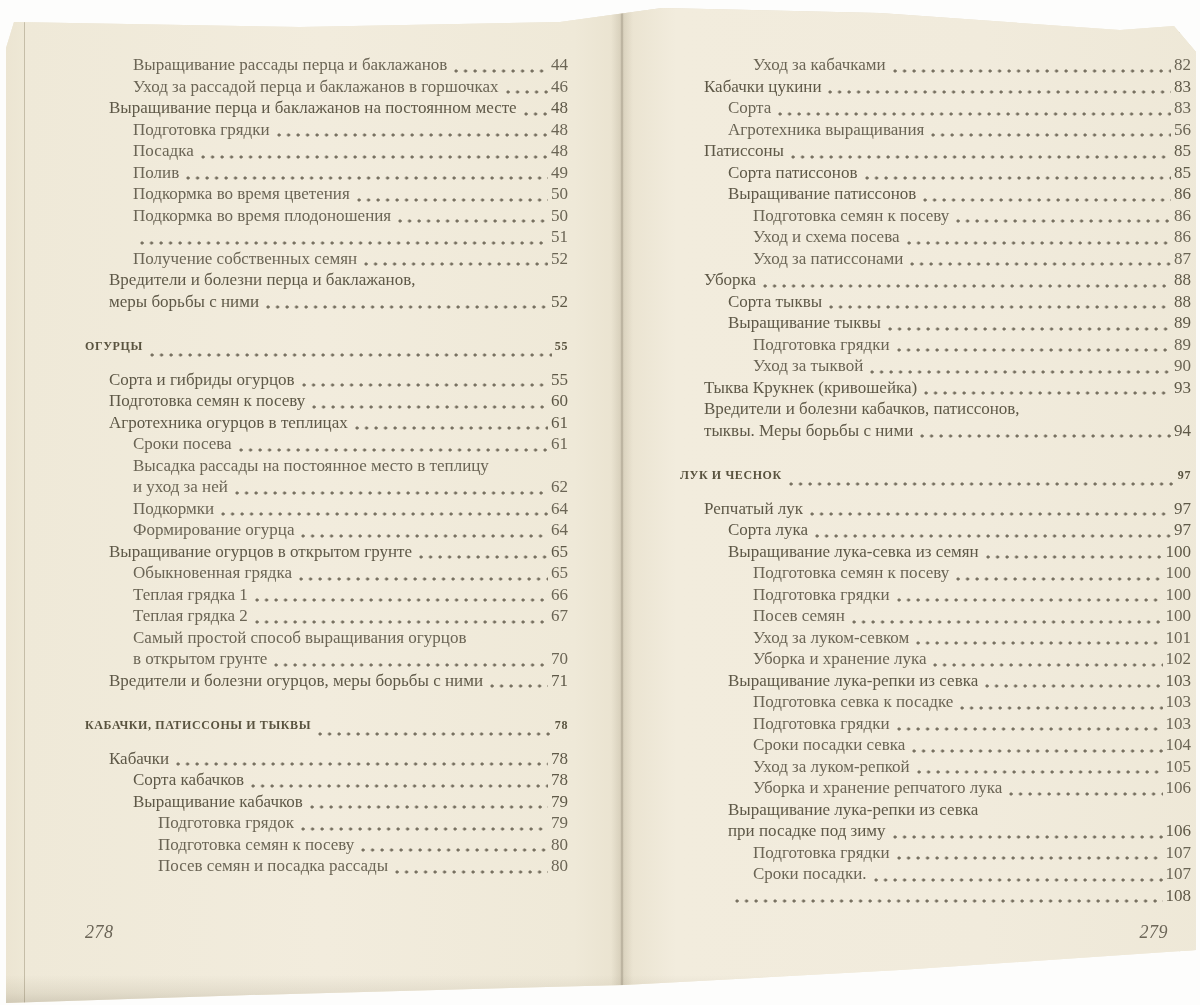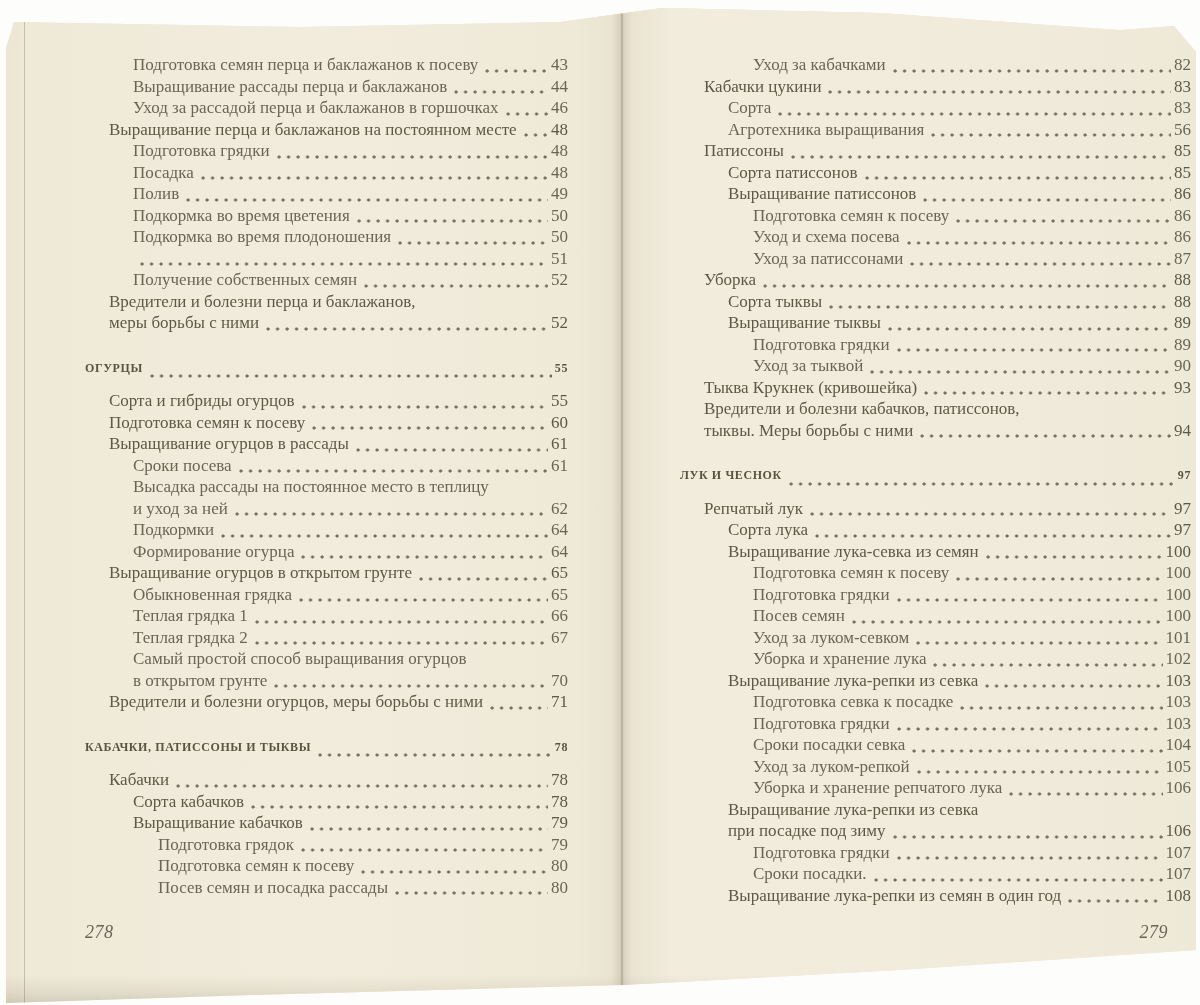--- a/index.html
+++ b/index.html
@@ -84,25 +84,20 @@
 </head>
 <body>
 
 <div class="book">
   <div class="fore-edge left"></div>
   <div class="fore-edge right"></div>
 
   <div class="page page-left">
     <div class="toc" id="toc-left">
         <div class="row lvl3">
-          <span class="t">Подготовка семян перца и баклажанов к посеву</span>
-          <span class="leader"></span>
-          <span class="pg">43</span>
-        </div>
-        <div class="row lvl3">
           <span class="t">Выращивание рассады перца и баклажанов</span>
           <span class="leader"></span>
           <span class="pg">44</span>
         </div>
         <div class="row lvl3">
           <span class="t">Уход за рассадой перца и баклажанов в горшочках</span>
           <span class="leader"></span>
           <span class="pg">46</span>
         </div>
         <div class="row lvl2 bold">
@@ -161,21 +156,21 @@
           <span class="t">Сорта и гибриды огурцов</span>
           <span class="leader"></span>
           <span class="pg">55</span>
         </div>
         <div class="row lvl2 bold">
           <span class="t">Подготовка семян к посеву</span>
           <span class="leader"></span>
           <span class="pg">60</span>
         </div>
         <div class="row lvl2 bold">
-          <span class="t">Выращивание огурцов в рассады</span>
+          <span class="t">Агротехника огурцов в теплицах</span>
           <span class="leader"></span>
           <span class="pg">61</span>
         </div>
         <div class="row lvl3">
           <span class="t">Сроки посева</span>
           <span class="leader"></span>
           <span class="pg">61</span>
         </div>
         <div class="row lvl3">
           <span class="t">Высадка рассады на постоянное место в теплицу</span>
@@ -444,21 +439,20 @@
           <span class="t">Подготовка грядки</span>
           <span class="leader"></span>
           <span class="pg">107</span>
         </div>
         <div class="row lvl4">
           <span class="t">Сроки посадки.</span>
           <span class="leader"></span>
           <span class="pg">107</span>
         </div>
         <div class="row lvl3 bold">
-          <span class="t">Выращивание лука-репки из семян в один год</span>
           <span class="leader"></span>
           <span class="pg">108</span>
         </div>
       </div>
     <div class="folio folio-right">279</div>
   </div>
 
   <div class="gutter"></div>
 </div>
 

